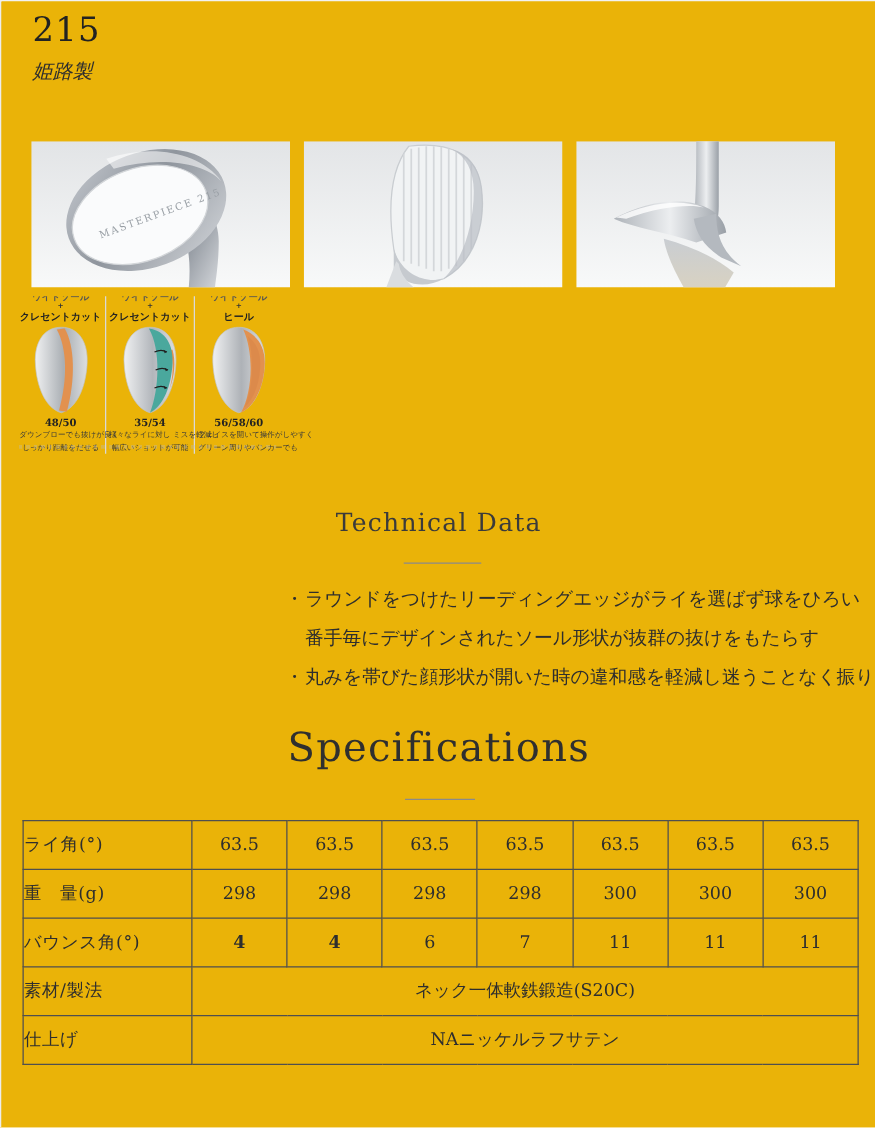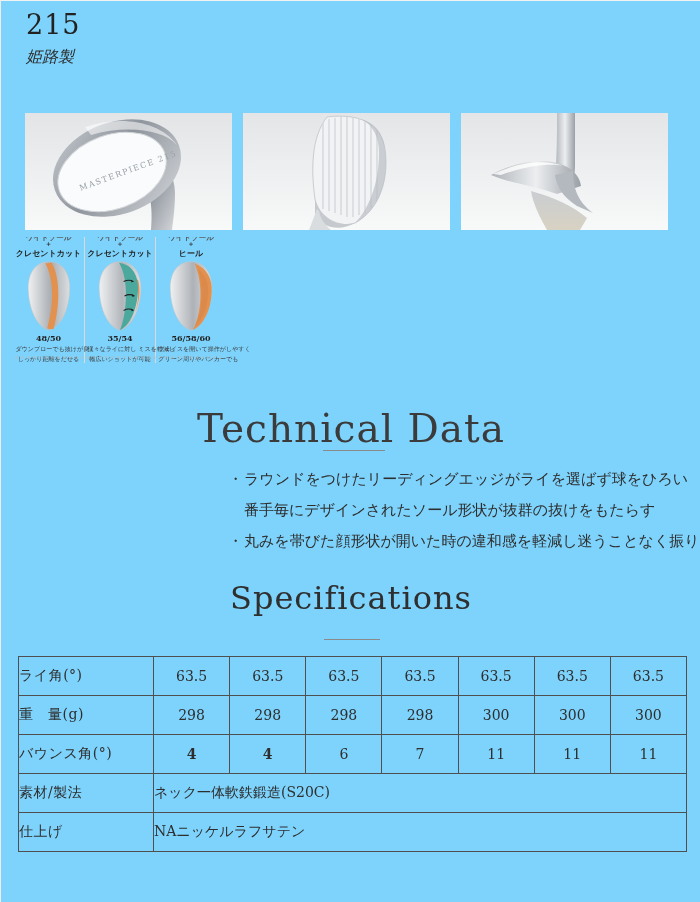--- a/index.html
+++ b/index.html
@@ -1,17 +1,17 @@
 <!DOCTYPE html>
 <html><head>
 <meta charset="utf-8">
 <style>
   html,body{margin:0;padding:0;background:#fff;}
   .page{
-    position:relative;width:700px;height:902px;background:#7dd3fc;
+    position:relative;width:700px;height:902px;background:#eab308;
     font-family:"DejaVu Serif","Liberation Serif",serif;color:#333;
     border-left:1px solid #ededed;border-top:1px solid #f2f2f2;
     overflow:hidden;box-sizing:border-box;
   }
   
   .model-number{position:absolute;left:25px;top:8px;font-size:27px;color:#222;letter-spacing:1px;}
   .made-in{position:absolute;left:25px;top:46px;font-size:16px;font-style:italic;color:#2e2e2e;}
   .tagline{position:absolute;left:25px;top:76px;font-size:14px;color:#2e2e2e;letter-spacing:.5px;}
   
   .gallery{position:absolute;left:24px;top:112px;display:flex;gap:11px;}
@@ -23,33 +23,33 @@
   .clip-line{height:4px;overflow:hidden;display:flex;align-items:flex-end;justify-content:center;}
   .clip-line span{font-size:7.5px;font-weight:bold;color:#555;white-space:nowrap;line-height:7px;}
   .plus-line{font-size:6.5px;line-height:7px;color:#333;font-weight:bold;}
   .grind-label{font-size:8px;line-height:10px;font-weight:bold;color:#222;white-space:nowrap;}
   .grind-svg{display:block;margin:2px auto 0;}
   .grind-lofts{font-size:8px;font-weight:bold;color:#222;margin-top:2px;line-height:9px;}
   .grind-caption{font-size:6.3px;line-height:8px;color:#3a3a3a;margin-top:2px;white-space:nowrap;transform:scale(.96);transform-origin:center top;}
   .faint-cut-line{position:absolute;left:14px;top:355px;width:206px;height:3px;overflow:hidden;opacity:.35;
     background:repeating-linear-gradient(90deg,#bbb 0 3px,transparent 3px 6px);}
   
-  .tech-title{position:absolute;left:0;top:405px;width:700px;text-align:center;font-size:39px;color:#3b3b3b;letter-spacing:1px;}
+  .tech-title{position:absolute;left:0;top:405px;width:700px;text-align:center;font-size:20px;color:#3b3b3b;letter-spacing:1px;}
   .tech-underline{position:absolute;left:322px;top:449px;width:62px;height:0;border-bottom:1px solid #8a8a8a;}
   .tech-bullets{position:absolute;left:227px;top:463px;width:460px;font-size:15px;color:#2e2e2e;}
   .bullet-line{display:flex;line-height:31px;white-space:nowrap;}
   .bullet-line .marker{width:16px;flex:0 0 16px;}
   
   .spec-title{position:absolute;left:0;top:578px;width:700px;text-align:center;font-size:32px;color:#2f2f2f;letter-spacing:1px;}
   .spec-underline{position:absolute;left:323px;top:638px;width:56px;height:0;border-bottom:1px solid #8a8a8a;}
   table.spec{position:absolute;left:17px;top:655px;width:669px;border-collapse:collapse;table-layout:fixed;}
   table.spec td{border:1px solid #4f4f4f;height:38px;font-size:14px;color:#2e2e2e;padding:0;}
   td.lbl{width:134px;text-align:left;padding-left:12px;letter-spacing:.5px;}
   td.val{text-align:center;}
-  td.span{text-align:left;padding-left:22px;}
+  td.span{text-align:center;padding-left:22px;}
   td.b{font-weight:bold;}
 </style>
 </head>
 <body>
 
 <div class="page">
 
   <div class="model-number">215</div>
   <div class="made-in">姫路製</div>
 

